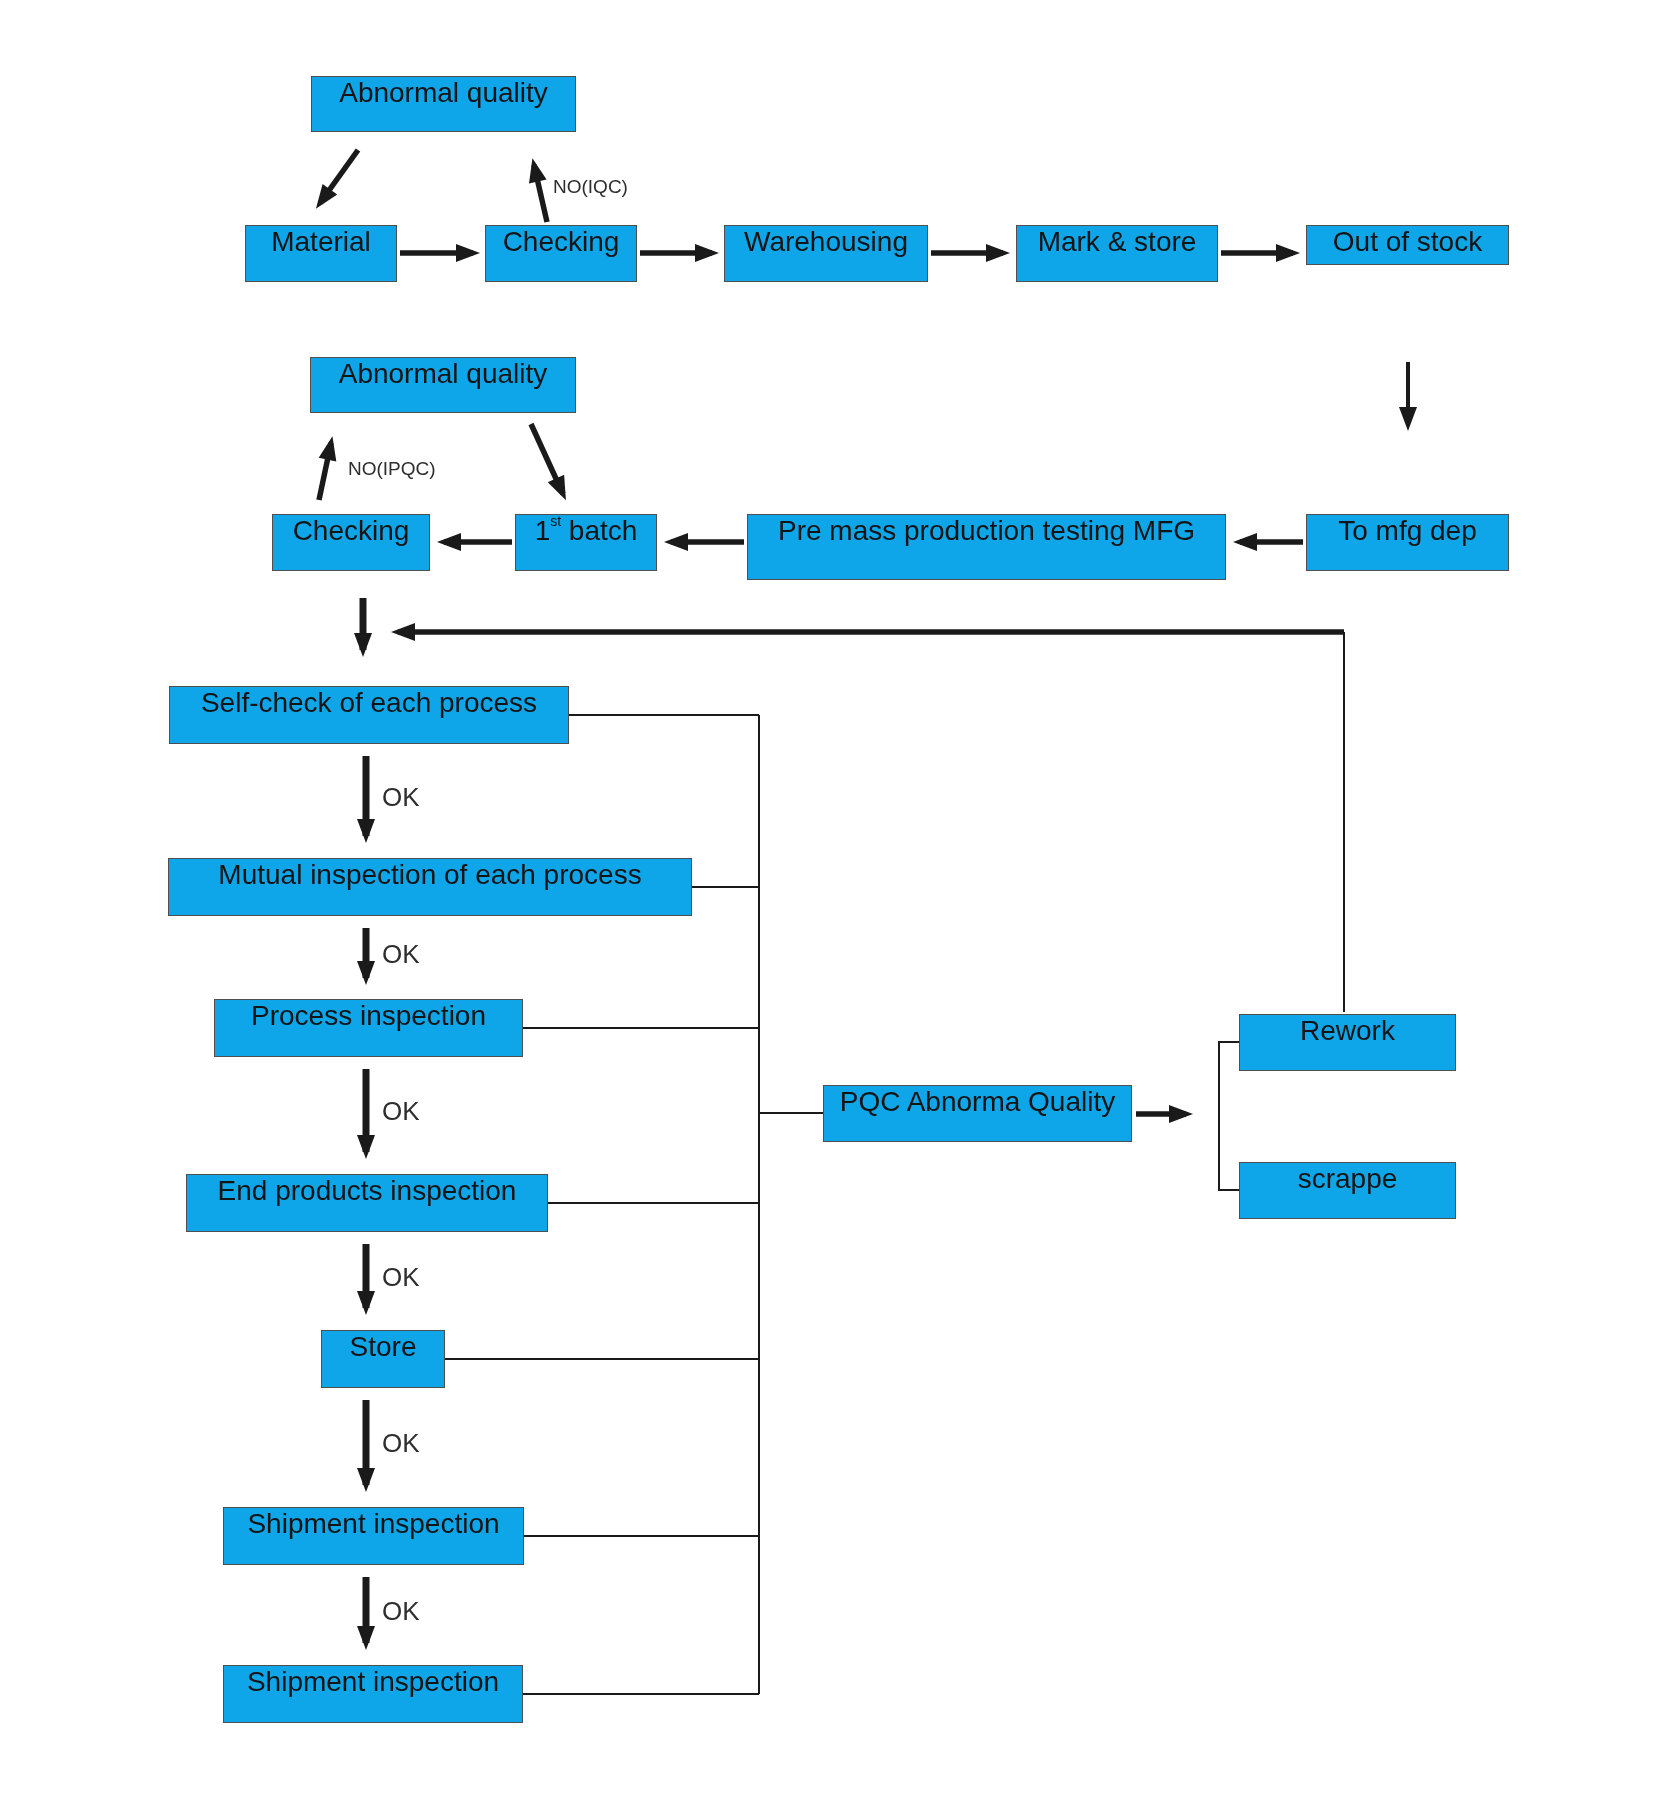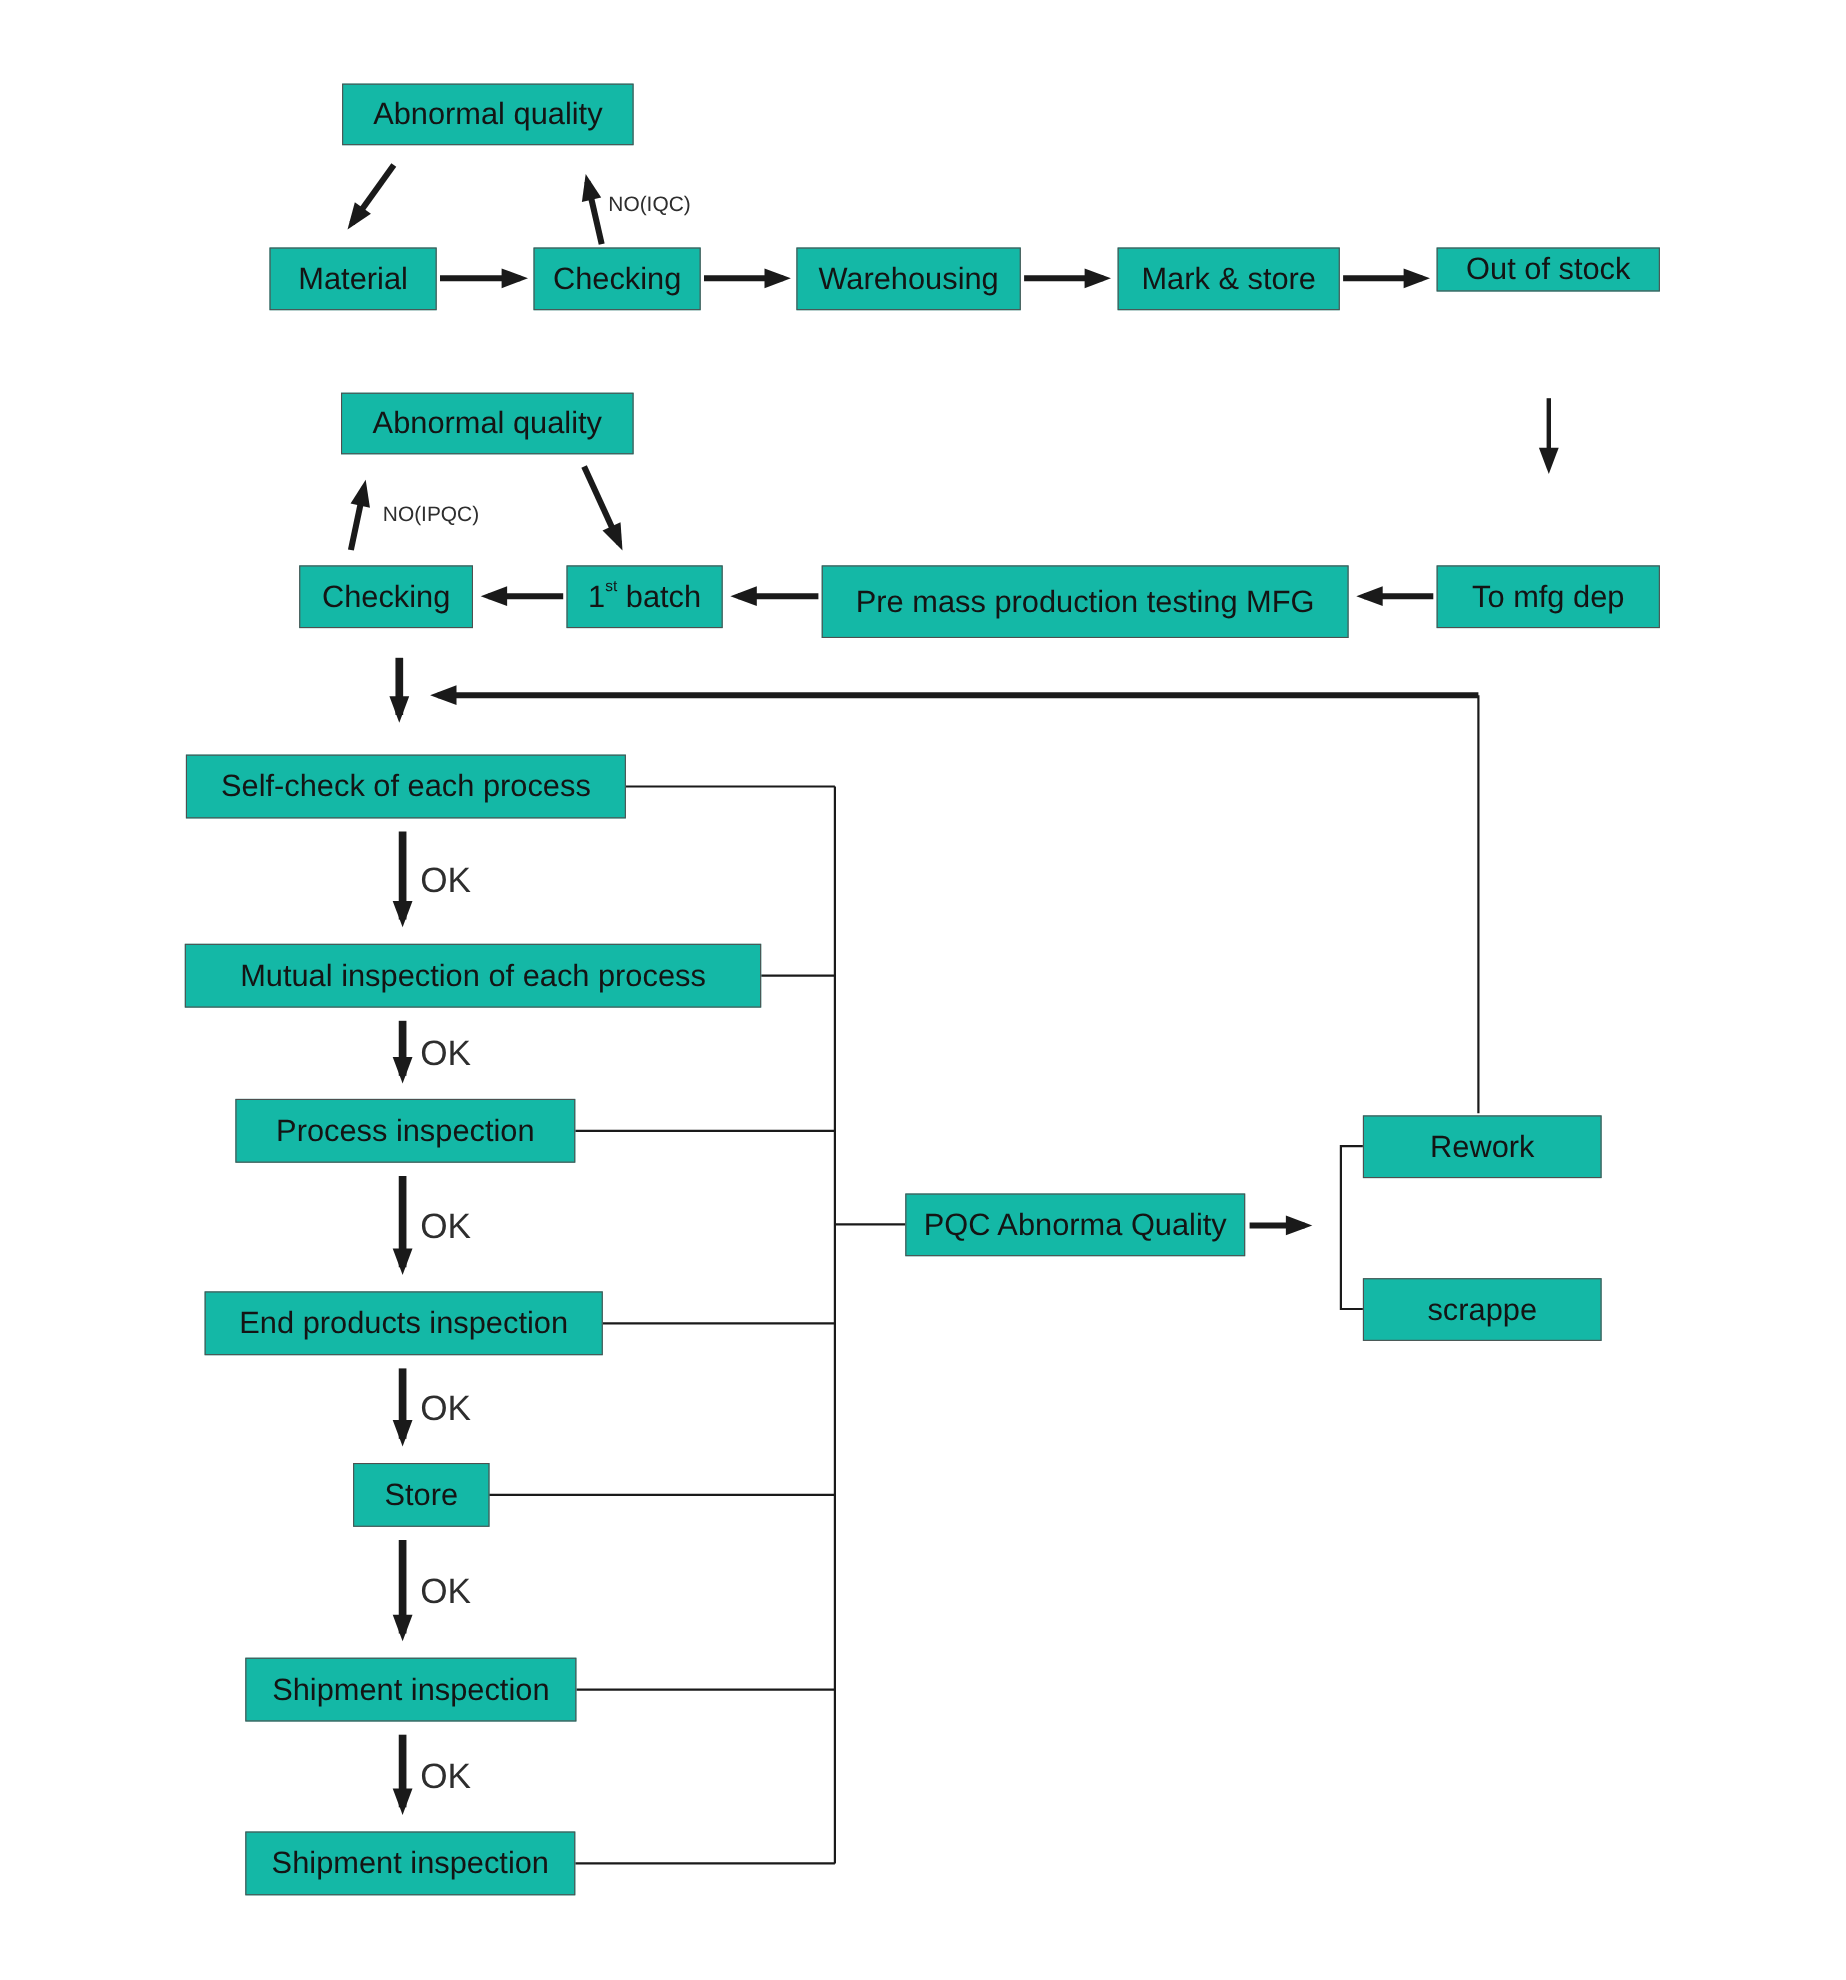--- a/index.html
+++ b/index.html
@@ -8,23 +8,22 @@
     width:1678px;
     height:1800px;
     background:#ffffff;
     font-family:"Liberation Sans", sans-serif;
     overflow:hidden;
   }
   .box{
     position:absolute;
     box-sizing:border-box;
     border:1.5px solid #4f4f4f;
-    background:#14b8a6;
+    background:#0ea5e9;
     display:flex;
-    align-items:center;
     justify-content:center;
     font-size:28px;
     color:#141414;
     white-space:nowrap;
     z-index:2;
   }
   .box sup{
     font-size:14px;
     position:relative;
     top:-4px;
@@ -32,21 +31,21 @@
   }
   .lbl{
     position:absolute;
     font-size:19px;
     color:#2e2e2e;
     white-space:nowrap;
     z-index:2;
   }
   .ok{
     position:absolute;
-    font-size:32px;
+    font-size:26px;
     color:#2e2e2e;
     white-space:nowrap;
     z-index:2;
   }
   svg.wires{
     position:absolute;
     left:0;top:0;
     z-index:1;
   }
   .ln{stroke:#1a1a1a;stroke-width:2;fill:none;}

